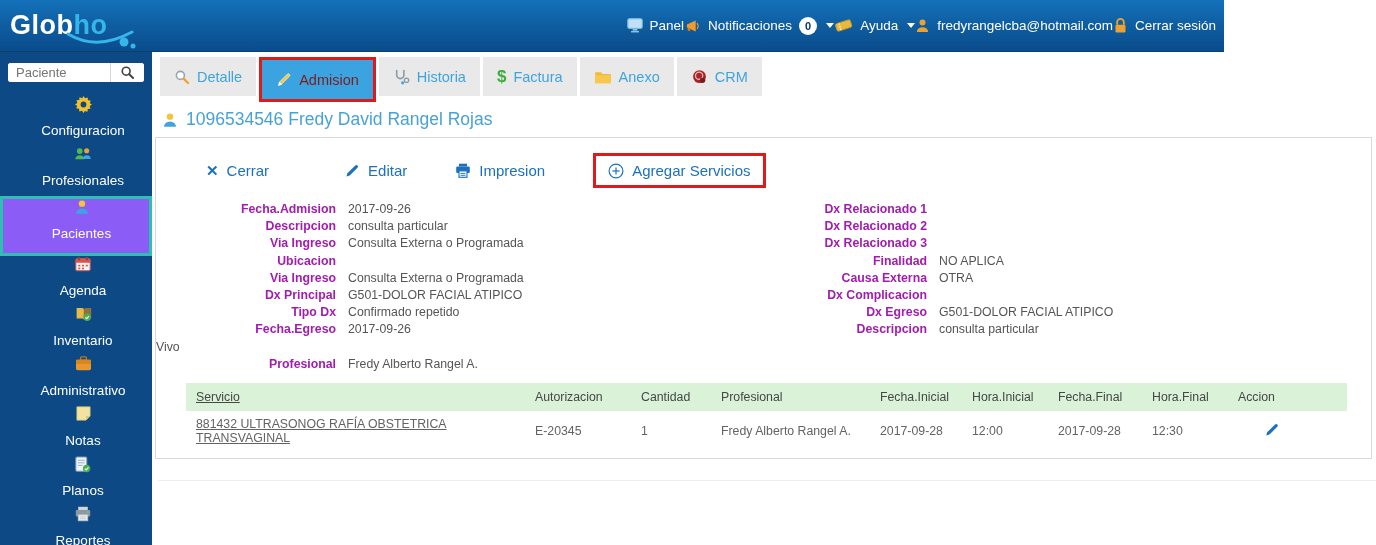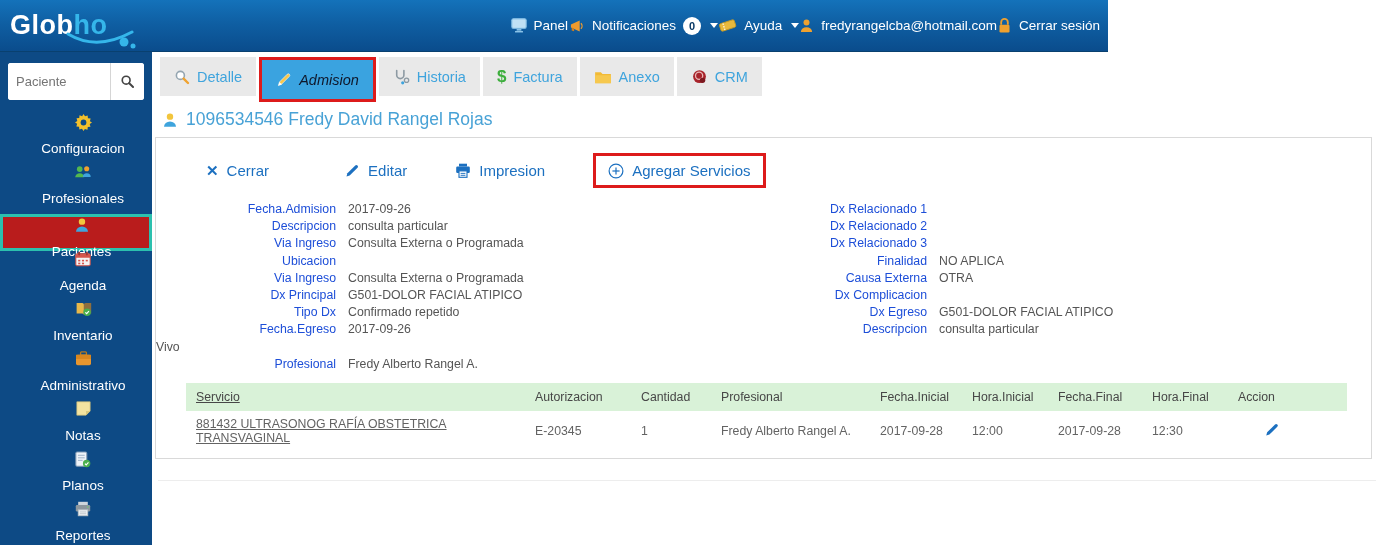--- a/index.html
+++ b/index.html
@@ -1,79 +1,79 @@
 <!DOCTYPE html>
 <html><head>
 <meta charset="utf-8">
 <style>
   * { margin:0; padding:0; box-sizing:border-box; }
   html,body { width:1376px; height:545px; overflow:hidden; background:#fff;
     font-family:"Liberation Sans", sans-serif; }
 
   
-  .navbar { position:absolute; top:0; left:0; width:1108px; height:52px;
+  .navbar { position:absolute; top:0; left:0; width:1224px; height:52px;
     background:linear-gradient(180deg,#1472ba 0%,#0f5fa3 45%,#0a4c8c 100%);
     display:flex; align-items:center; border-bottom:1px solid #09406f; z-index:5; }
   .logo { position:relative; margin-left:10px; font-size:27px; font-weight:bold;
     color:#fff; letter-spacing:.5px; width:150px; }
   .logo .accent { color:#35b6ea; }
   .logo svg { position:absolute; left:56px; bottom:-8px; }
   .nav-right { margin-left:auto; display:flex; align-items:center; 
     padding-right:8px; }
   .nav-link { display:flex; align-items:center; gap:7px; color:#fff;
     font-size:13.5px; text-decoration:none; cursor:pointer; white-space:nowrap; }
   .badge { display:inline-block; min-width:18px; height:18px; line-height:18px;
     background:#fff; color:#0a3a66; border-radius:50%; text-align:center;
     font-size:11px; font-weight:bold; }
   .caret { width:0; height:0; border-left:4px solid transparent;
     border-right:4px solid transparent; border-top:5px solid #fff; margin-left:2px; }
 
   
   .sidebar { position:absolute; top:52px; left:0; width:152px; height:493px;
     background:#0d4a85; z-index:4; }
   .search-group { display:flex; margin:11px 8px 14px 8px; background:#fff;
-    border-radius:3px; overflow:hidden; height:37px; }
+    border-radius:3px; overflow:hidden; height:19px; }
   .search-group input { flex:1; border:none; outline:none; padding:0 8px;
     font-size:13px; color:#333; min-width:0; font-family:inherit; }
   .search-group button { width:34px; background:#fff; border:none;
     border-left:1px solid #d5d5d5; cursor:pointer; display:flex;
     align-items:center; justify-content:center; }
   .side-item { height:50px; display:flex; align-items:center; gap:9px;
     padding-left:14px; color:#fff; font-size:13.5px; cursor:pointer;
     text-decoration:none;flex-direction:column; }
-  .side-item.active { background:#b91c1c; border:3px solid #2cc0ae;
-    padding-left:11px; height:37px; }
+  .side-item.active { background:#8b5cf6; border:3px solid #2cc0ae;
+    padding-left:11px; height:60px; }
   .side-icon { width:18px; display:flex; justify-content:center; flex:0 0 18px; }
 
   
   .main { position:absolute; top:52px; left:152px; width:1224px; height:493px;
     background:#fff; }
   .tabbar { display:flex; align-items:flex-start; gap:3px; padding:5px 0 0 8px; }
   .tab { display:inline-flex; align-items:center; gap:7px; height:39px;
     padding:0 14px; background:#e9e9e9; color:#3fa4dd; font-size:14.5px;
     cursor:pointer; text-decoration:none; white-space:nowrap; }
-  .tab.active { background:#3aa3e0; color:#0f172a;font-style:italic; }
+  .tab.active { background:#3aa3e0; color:#7f1d1d; }
   .red-box { border:3px solid #dd1b1b; display:inline-flex; }
   .patient-title { display:flex; align-items:center; gap:8px; margin:7px 0 0 10px;
     color:#48a2d6; font-size:17.5px; }
 
   .panel { margin:7px 4px 0 3px; border:1px solid #d9d9d9; height:322px;
     background:#fff; }
   .actions { display:flex; align-items:center; gap:48px; padding:13px 0 0 50px;
     height:52px; }
   .action-link { display:inline-flex; align-items:center; gap:8px;
     color:#1c70c0; font-size:15px; cursor:pointer; text-decoration:none; }
   .red-box-action { border:3px solid #dd1b1b; padding:6px 12px; display:inline-flex; }
   .x-glyph { font-size:15px; font-weight:bold; line-height:1; }
 
   .details { display:flex; margin-top:11px; font-size:12.3px; line-height:17.2px; }
   .dcol-left { width:615px; }
   .dcol-right { flex:1; }
   .drow { display:flex; min-height:17.2px; }
-  .dlbl { font-weight:400; color:#1d4ed8; text-align:right; padding-right:12px; }
+  .dlbl { font-weight:700; color:#a21caf; text-align:right; padding-right:12px; }
   .dcol-left .dlbl { width:192px; flex:0 0 192px; }
   .dcol-right .dlbl { width:168px; flex:0 0 168px; }
   .dval { color:#555; }
 
   .svc-table { width:calc(100% - 60px); margin:10px 30px 0 30px;
     border-collapse:collapse; table-layout:fixed; font-size:12.3px; }
   .svc-table th { background:#d9f2d8; font-weight:normal; color:#474747;
     text-align:left; height:28px; }
   .svc-table td { color:#636363; height:40px; vertical-align:middle; }
   .svc-table th:first-child, .svc-table td:first-child { padding-left:10px;text-decoration:underline; }

